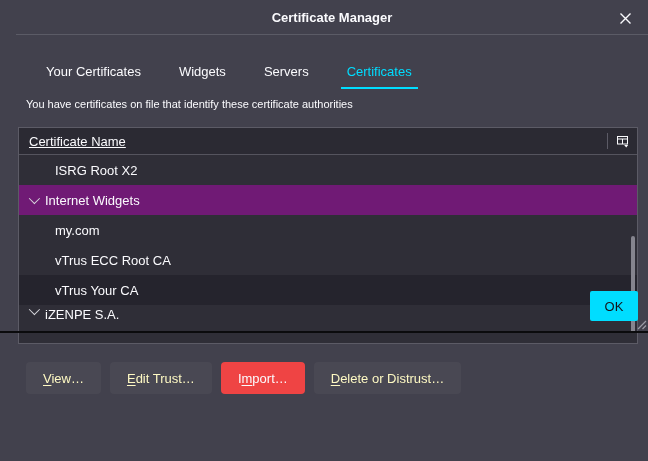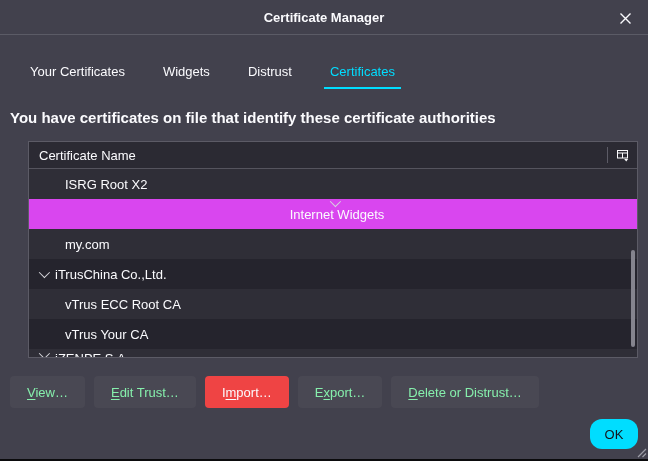--- a/index.html
+++ b/index.html
@@ -1,62 +1,62 @@
 <!DOCTYPE html>
 <html><head>
 <meta charset="utf-8">
 <style>
   html,body{margin:0;padding:0;}
   body{width:648px;height:461px;overflow:hidden;background:#42414d;
        font-family:"Liberation Sans",sans-serif;font-size:13px;color:#fbfbfe;}
-  .dialog{position:relative;width:648px;height:461px;background:#42414d;box-sizing:border-box;}
+  .dialog{position:relative;width:648px;height:333px;background:#42414d;box-sizing:border-box;padding-left:16px;}
 
   
   .titlebar{height:34px;border-bottom:1px solid #5b5b66;display:flex;align-items:center;justify-content:center;position:relative;}
   .title{font-weight:700;font-size:13px;}
   .close-btn{position:absolute;right:13px;top:8px;width:20px;height:20px;background:none;border:none;padding:0;cursor:pointer;display:flex;align-items:center;justify-content:center;}
 
   
   .tabs{display:flex;gap:26px;padding:29px 24px 0 24px;}
   .tab{background:none;border:none;color:#fbfbfe;font-size:13px;font-family:inherit;
        padding:0 6px 8px 6px;border-bottom:2px solid transparent;cursor:pointer;white-space:nowrap;}
   .tab.active{color:#00ddff;border-bottom-color:#00ddff;}
 
   
-  .desc{margin:21px 10px 0 10px;font-size:15px;line-height:16px;font-weight:bold;}
+  .desc{margin:7px 10px 0 10px;font-size:11px;line-height:16px;}
 
   
-  .table{position:relative;margin:15px 10px 0 28px;height:217px;border:1px solid #5c5b66;
-         box-sizing:border-box;background:#2f2e37;overflow:hidden;}
+  .table{position:relative;margin:15px 10px 0 2px;height:217px;border:1px solid #5c5b66;
+         box-sizing:border-box;background:#2f2e37;overflow:hidden;text-decoration:underline;}
   .thead{height:27px;background:#2b2a33;border-bottom:1px solid #55545e;display:flex;align-items:center;box-sizing:border-box;}
   .thead-label{flex:1;padding-left:10px;cursor:default;}
   .thead-sep{width:1px;height:16px;background:#5c5b66;}
   .colpicker{width:29px;height:100%;background:none;border:none;display:flex;align-items:center;justify-content:center;cursor:pointer;padding:0;}
   .tbody{position:absolute;left:0;right:0;top:27px;bottom:0;overflow:hidden;}
   .row{height:30px;display:flex;align-items:center;box-sizing:border-box;padding-left:8px;cursor:default;white-space:nowrap;text-align:center;}
   .row.medium{background:#2f2e37;}
   .row.dark{background:#25242d;}
-  .row.selected{background:#d946ef;flex-direction:column;}
+  .row.selected{background:#701a75;}
   .row.child{padding-left:36px;}
   .row.clipped{height:27px;align-items:flex-start;padding-top:2px;}
   .twisty{width:12px;margin-right:6px;display:inline-flex;align-items:center;justify-content:center;}
   .chev{width:7px;height:7px;border-right:1.4px solid #d7d7dc;border-bottom:1.4px solid #d7d7dc;
         transform:rotate(45deg) translateY(-2px);}
   .scrollthumb{position:absolute;right:2px;top:81px;width:4px;height:97px;background:#85848e;border-radius:2px;}
 
   
   .actions{display:flex;gap:9px;margin:18px 10px 0 10px;}
   .abtn{height:32px;padding:0 17px;border:none;border-radius:4px;background:#ef4444;color:#fbfbfe;
         font-size:13px;font-family:inherit;cursor:pointer;white-space:nowrap;}
-  .abtn:disabled{background:#494853;color:#86efac;cursor:default;}
+  .abtn:disabled{background:#494853;color:#fef9c3;cursor:default;}
   .abtn u{text-decoration:underline;text-underline-offset:2px;}
 
   
   .ok-btn{position:absolute;right:10px;bottom:12px;min-width:48px;height:30px;padding:0 13px;
-          background:#00ddff;color:#15141a;border:none;border-radius:12px;font-size:13px;font-family:inherit;cursor:pointer;}
+          background:#00ddff;color:#15141a;border:none;border-radius:2px;font-size:13px;font-family:inherit;cursor:pointer;}
 
   
   .grip{position:absolute;right:1px;bottom:3px;}
   .bottom-edge{position:absolute;left:0;right:0;bottom:0;height:2px;background:#0b0b0d;}
 </style>
 </head>
 <body>
 
 <div class="dialog">
 
@@ -65,21 +65,21 @@
     <button class="close-btn" aria-label="Close">
       <svg width="13" height="13" viewBox="0 0 13 13">
         <path d="M1.5 1.5 L11.5 11.5 M11.5 1.5 L1.5 11.5" stroke="#fbfbfe" stroke-width="1.4" fill="none"></path>
       </svg>
     </button>
   </div>
 
   <nav class="tabs">
       <button class="tab">Your Certificates</button>
       <button class="tab">Widgets</button>
-      <button class="tab">Distrust</button>
+      <button class="tab">Servers</button>
       <button class="tab active">Certificates</button>
     </nav>
 
   <div class="desc">You have certificates on file that identify these certificate authorities</div>
 
   <div class="table">
     <div class="thead">
       <span class="thead-label">Certificate Name</span>
       <span class="thead-sep"></span>
       <button class="colpicker" aria-label="Columns">
@@ -97,47 +97,40 @@
         </div>
         <div class="row group medium selected">
           <span class="twisty">
             <span class="chev"></span>
           </span>
           <span>Internet Widgets</span>
         </div>
         <div class="row child medium">
           <span>my.com</span>
         </div>
-        <div class="row group dark">
-          <span class="twisty">
-            <span class="chev"></span>
-          </span>
-          <span>iTrusChina Co.,Ltd.</span>
-        </div>
         <div class="row child medium">
           <span>vTrus ECC Root CA</span>
         </div>
         <div class="row child dark">
           <span>vTrus Your CA</span>
         </div>
         <div class="row group medium clipped">
           <span class="twisty">
             <span class="chev"></span>
           </span>
           <span>iZENPE S.A.</span>
         </div>
         <div class="scrollthumb"></div>
     </div>
   </div>
 
   <div class="actions">
       <button class="abtn" disabled=""><u>V</u>iew…</button>
       <button class="abtn" disabled=""><u>E</u>dit Trust…</button>
       <button class="abtn">I<u>m</u>port…</button>
-      <button class="abtn" disabled="">E<u>x</u>port…</button>
       <button class="abtn" disabled=""><u>D</u>elete or Distrust…</button>
     </div>
 
   <button class="ok-btn">OK</button>
 
   <svg class="grip" width="12" height="12" viewBox="0 0 12 12">
     <path d="M11 3 L3 11 M11 7.5 L7.5 11" stroke="#9c9ca6" stroke-width="1.2" fill="none"></path>
   </svg>
   <div class="bottom-edge"></div>
 </div>

